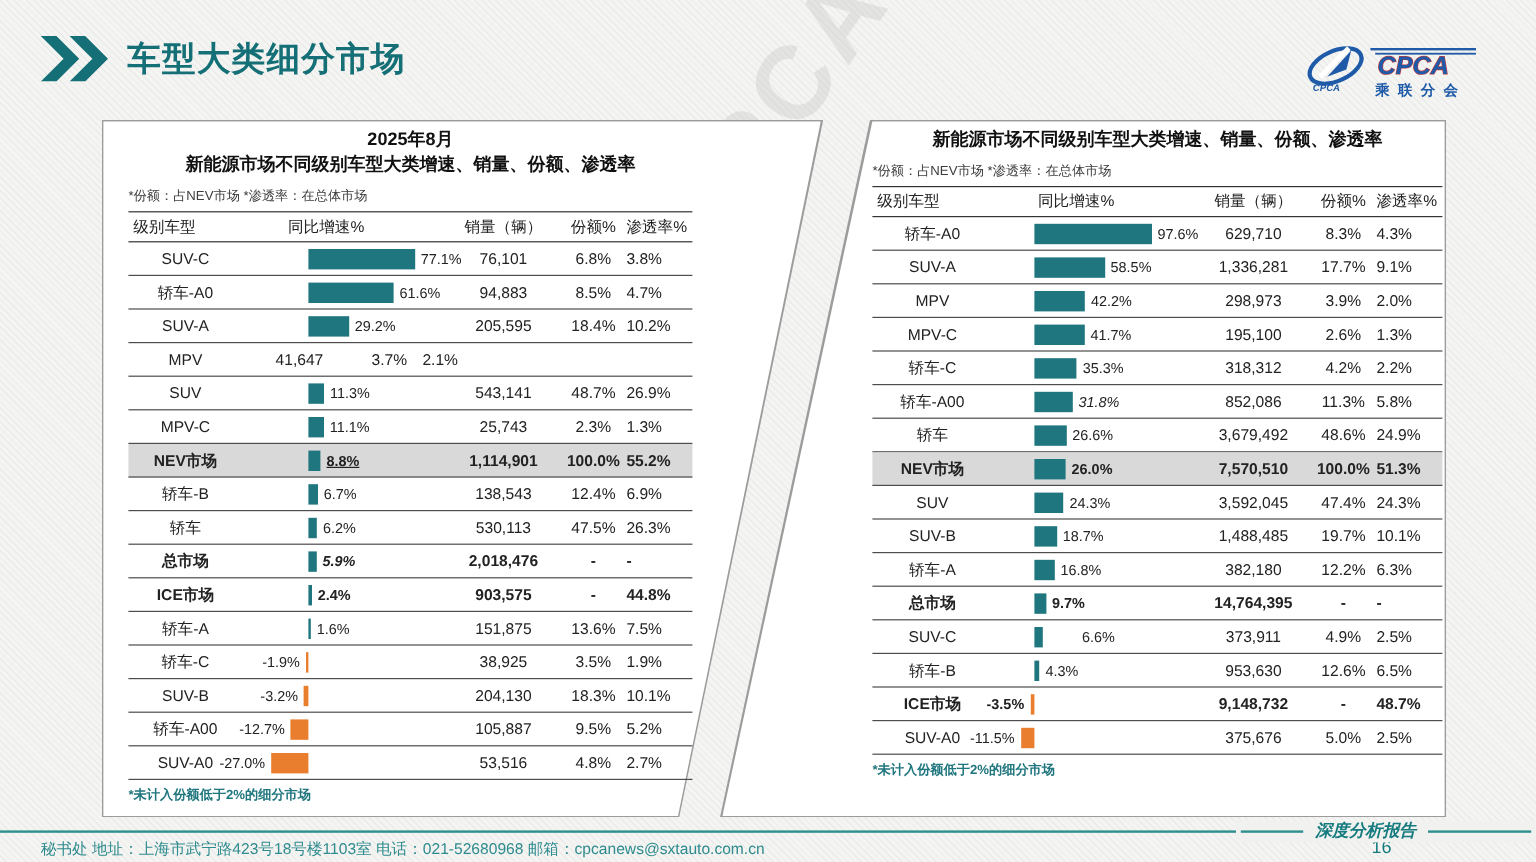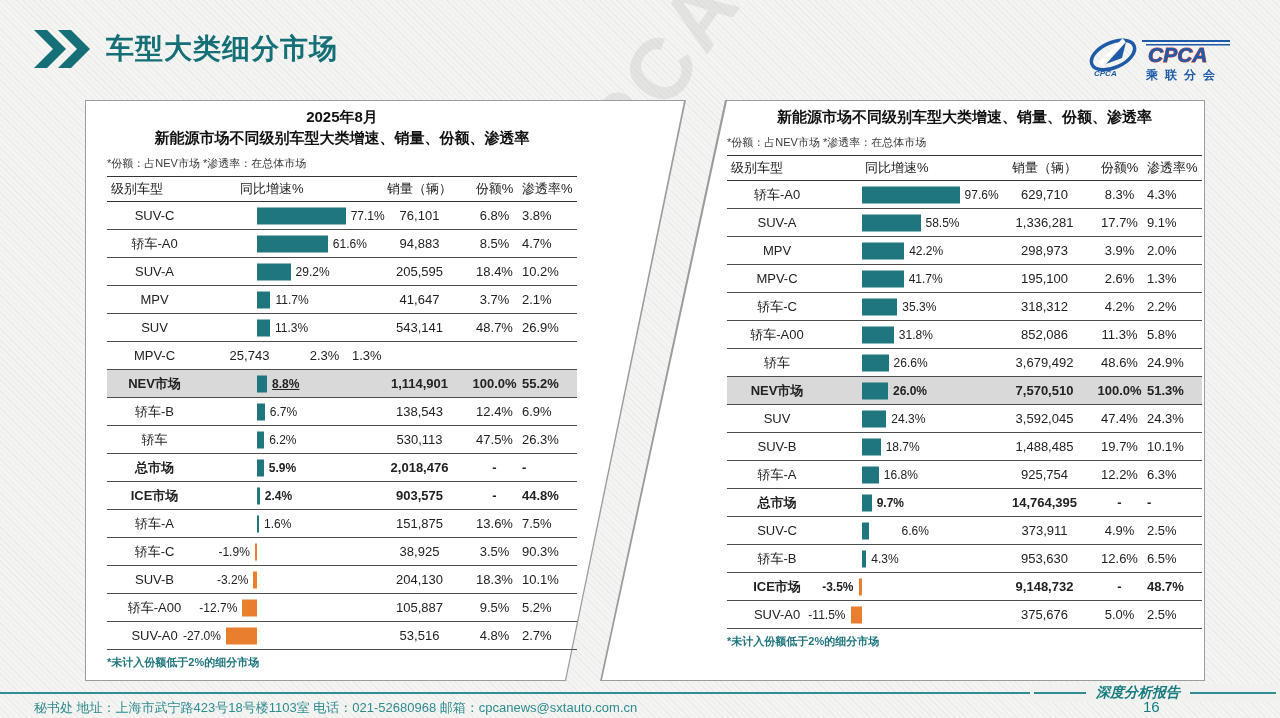--- a/index.html
+++ b/index.html
@@ -138,42 +138,42 @@
       <div class="bar" style="width: 33.58px; left: 55px; background: rgb(31, 118, 126);"></div>
       <div class="bar-label" style="left: 93.58px;">29.2%</div>
     </div>
     <div class="cell c-sales">205,595</div>
     <div class="cell c-share">18.4%</div>
     <div class="cell c-pen">10.2%</div>
   </div>
 
   <div class="trow">
     <div class="cell c-cat">MPV</div>
-    <div class="cell c-bar">
-      <div class="bar" style="width: 13.455px; left: 55px; background: rgb(31, 118, 126);"></div>
-      <div class="bar-label" style="left: 73.455px;">11.7%</div>
-    </div>
     <div class="cell c-sales">41,647</div>
     <div class="cell c-share">3.7%</div>
     <div class="cell c-pen">2.1%</div>
   </div>
 
   <div class="trow">
     <div class="cell c-cat">SUV</div>
     <div class="cell c-bar">
       <div class="bar" style="width: 12.995px; left: 55px; background: rgb(31, 118, 126);"></div>
       <div class="bar-label" style="left: 72.995px;">11.3%</div>
     </div>
     <div class="cell c-sales">543,141</div>
     <div class="cell c-share">48.7%</div>
     <div class="cell c-pen">26.9%</div>
   </div>
 
   <div class="trow">
     <div class="cell c-cat">MPV-C</div>
+    <div class="cell c-bar">
+      <div class="bar" style="width: 12.765px; left: 55px; background: rgb(31, 118, 126);"></div>
+      <div class="bar-label" style="left: 72.765px;">11.1%</div>
+    </div>
     <div class="cell c-sales">25,743</div>
     <div class="cell c-share">2.3%</div>
     <div class="cell c-pen">1.3%</div>
   </div>
 
   <div class="trow bold highlight">
     <div class="cell c-cat">NEV市场</div>
     <div class="cell c-bar">
       <div class="bar" style="width: 10.12px; left: 55px; background: rgb(31, 118, 126);"></div>
       <div class="bar-label" style="left: 70.12px; text-decoration: underline;">8.8%</div>
@@ -202,21 +202,21 @@
     </div>
     <div class="cell c-sales">530,113</div>
     <div class="cell c-share">47.5%</div>
     <div class="cell c-pen">26.3%</div>
   </div>
 
   <div class="trow bold">
     <div class="cell c-cat">总市场</div>
     <div class="cell c-bar">
       <div class="bar" style="width: 6.785px; left: 55px; background: rgb(31, 118, 126);"></div>
-      <div class="bar-label" style="left: 66.785px;">5.9%</div>
+      <div class="bar-label" style="left: 66.785px; font-style: italic;">5.9%</div>
     </div>
     <div class="cell c-sales">2,018,476</div>
     <div class="cell c-share">-</div>
     <div class="cell c-pen">-</div>
   </div>
 
   <div class="trow bold">
     <div class="cell c-cat">ICE市场</div>
     <div class="cell c-bar">
       <div class="bar" style="width: 2.76px; left: 55px; background: rgb(31, 118, 126);"></div>
@@ -239,21 +239,21 @@
   </div>
 
   <div class="trow">
     <div class="cell c-cat">轿车-C</div>
     <div class="cell c-bar">
       <div class="bar" style="width: 2.185px; left: 52.815px; background: rgb(233, 126, 47);"></div>
       <div class="bar-label neg" style="left: 47.815px;">-1.9%</div>
     </div>
     <div class="cell c-sales">38,925</div>
     <div class="cell c-share">3.5%</div>
-    <div class="cell c-pen">90.3%</div>
+    <div class="cell c-pen">1.9%</div>
   </div>
 
   <div class="trow">
     <div class="cell c-cat">SUV-B</div>
     <div class="cell c-bar">
       <div class="bar" style="width: 3.68px; left: 51.32px; background: rgb(233, 126, 47);"></div>
       <div class="bar-label neg" style="left: 46.32px;">-3.2%</div>
     </div>
     <div class="cell c-sales">204,130</div>
     <div class="cell c-share">18.3%</div>
@@ -352,21 +352,21 @@
     </div>
     <div class="cell c-sales">318,312</div>
     <div class="cell c-share">4.2%</div>
     <div class="cell c-pen">2.2%</div>
   </div>
 
   <div class="trow">
     <div class="cell c-cat">轿车-A00</div>
     <div class="cell c-bar">
       <div class="bar" style="width: 31.8px; left: 35px; background: rgb(31, 118, 126);"></div>
-      <div class="bar-label" style="left: 71.8px;">31.8%</div>
+      <div class="bar-label" style="left: 71.8px; font-style: italic;">31.8%</div>
     </div>
     <div class="cell c-sales">852,086</div>
     <div class="cell c-share">11.3%</div>
     <div class="cell c-pen">5.8%</div>
   </div>
 
   <div class="trow">
     <div class="cell c-cat">轿车</div>
     <div class="cell c-bar">
       <div class="bar" style="width: 26.6px; left: 35px; background: rgb(31, 118, 126);"></div>
@@ -409,21 +409,21 @@
     <div class="cell c-share">19.7%</div>
     <div class="cell c-pen">10.1%</div>
   </div>
 
   <div class="trow">
     <div class="cell c-cat">轿车-A</div>
     <div class="cell c-bar">
       <div class="bar" style="width: 16.8px; left: 35px; background: rgb(31, 118, 126);"></div>
       <div class="bar-label" style="left: 56.8px;">16.8%</div>
     </div>
-    <div class="cell c-sales">925,754</div>
+    <div class="cell c-sales">382,180</div>
     <div class="cell c-share">12.2%</div>
     <div class="cell c-pen">6.3%</div>
   </div>
 
   <div class="trow bold">
     <div class="cell c-cat">总市场</div>
     <div class="cell c-bar">
       <div class="bar" style="width: 9.7px; left: 35px; background: rgb(31, 118, 126);"></div>
       <div class="bar-label" style="left: 49.7px;">9.7%</div>
     </div>

